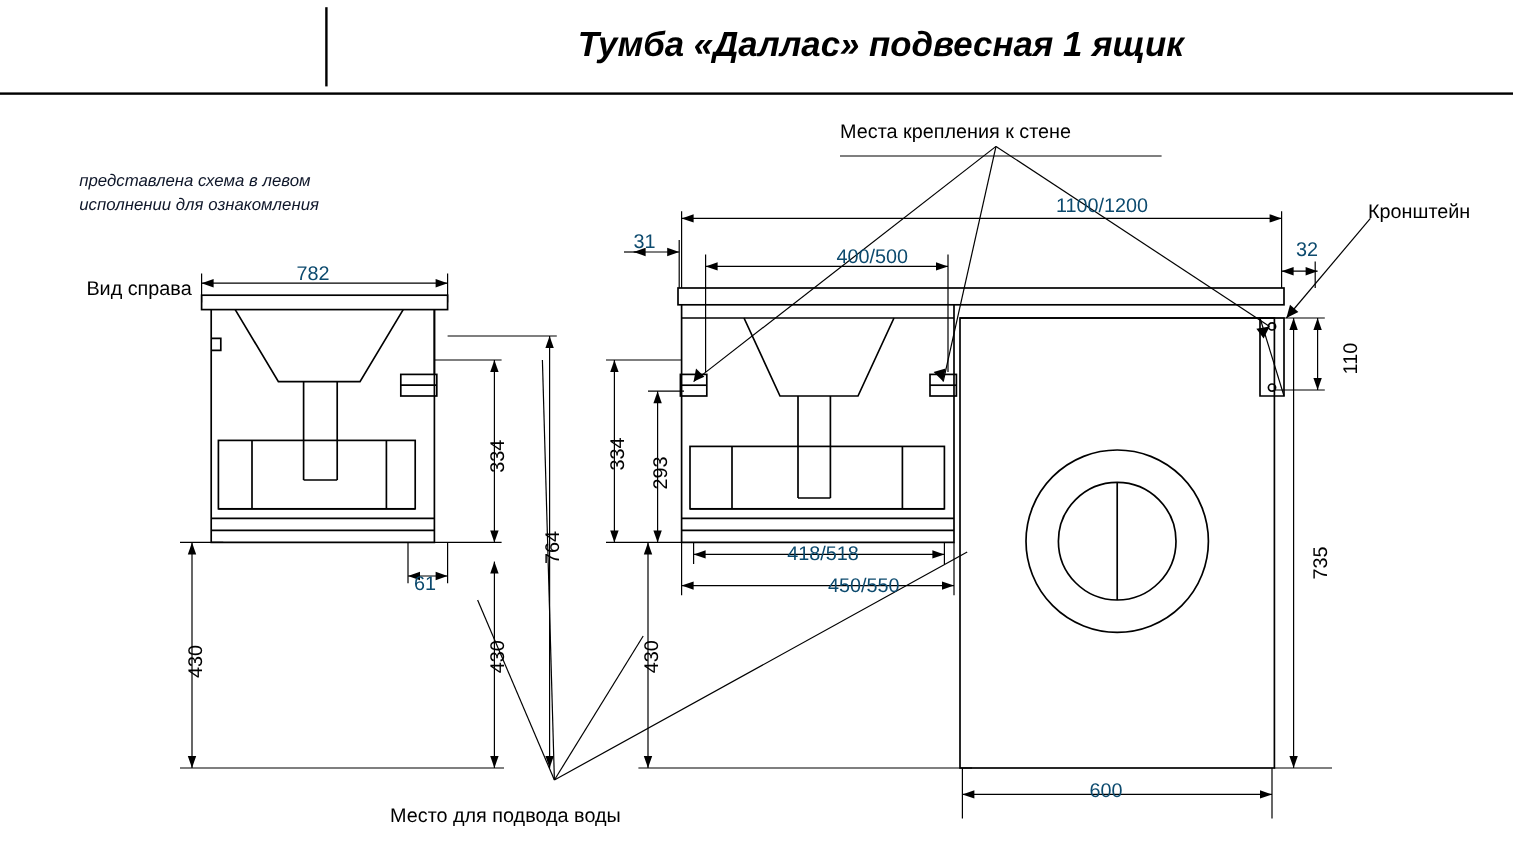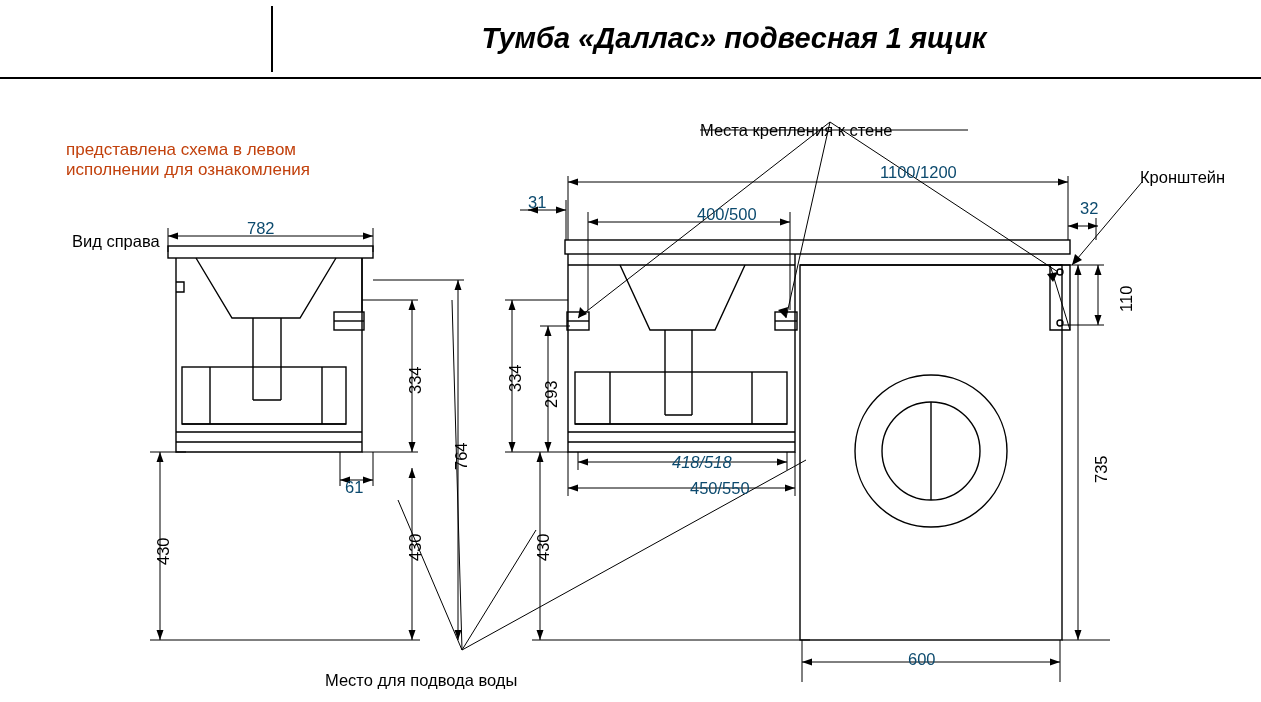--- a/index.html
+++ b/index.html
@@ -62,23 +62,24 @@
     font-style: italic;
     font-weight: bold;
     font-family: "Liberation Sans", sans-serif;
     white-space: nowrap;
   }
   .note-red {
     position: absolute;
     left: 66px;
     top: 140px;
     width: 330px;
-    color: #c2410c;
-    font-size: 17px;
+    color: #0f172a;
+    font-size: 14px;
     line-height: 20px;
+    font-style: italic;
   }
   .lbl-b {
     position: absolute;
     font-size: 16.5px;
     white-space: nowrap;
     color: #000;
   }
   .dim {
     position: absolute;
     font-size: 16.5px;
@@ -274,38 +275,38 @@
       <path d="M1142 182 L1072 265" stroke-width="1"></path>
       <path d="M1072 265 l3 -11 l7 6 z" fill="#000" stroke="none"></path>
 
       <path d="M462 650 L398 500" stroke-width="1"></path>
       <path d="M462 650 L452 300" stroke-width="1"></path>
       <path d="M462 650 L536 530" stroke-width="1"></path>
       <path d="M462 650 L806 460" stroke-width="1"></path>
     </g>
   </svg>
 
-  <div class="lbl-b" style="left:700px; top:101px;margin-top:20px;">Места крепления к стене</div>
+  <div class="lbl-b" style="left:700px; top:101px;">Места крепления к стене</div>
   <div class="lbl-b" style="left:1140px; top:168px;">Кронштейн</div>
   <div class="lbl-b" style="left:325px; top:671px;">Место для подвода воды</div>
   <div class="lbl-b" style="left:38px; top:232px;margin-left:34px;">Вид справа</div>
 
   <div class="dim" style="left:247px; top:219px;">782</div>
   <div class="dim-v" style="left:406px; top:394px;">334</div>
   <div class="dim-v" style="left:452px; top:470px;">764</div>
   <div class="dim-v" style="left:406px; top:561px;">430</div>
   <div class="dim-v" style="left:154px; top:565px;">430</div>
   <div class="dim" style="left:345px; top:478px;">61</div>
 
   <div class="dim" style="left:880px; top:163px;">1100/1200</div>
   <div class="dim" style="left:665px; top:205px;margin-left:32px;">400/500</div>
   <div class="dim" style="left:528px; top:193px;">31</div>
   <div class="dim" style="left:1080px; top:199px;">32</div>
   <div class="dim-v" style="left:1117px; top:312px;">110</div>
   <div class="dim-v" style="left:506px; top:392px;">334</div>
   <div class="dim-v" style="left:542px; top:408px;">293</div>
-  <div class="dim" style="left:672px; top:453px;font-style:italic;">418/518</div>
+  <div class="dim" style="left:656px; top:453px;">418/518</div>
   <div class="dim" style="left:690px; top:479px;">450/550</div>
   <div class="dim-v" style="left:534px; top:561px;">430</div>
   <div class="dim-v" style="left:1092px; top:483px;">735</div>
   <div class="dim" style="left:908px; top:650px;">600</div>
 
 </div>
 
 </body></html>

